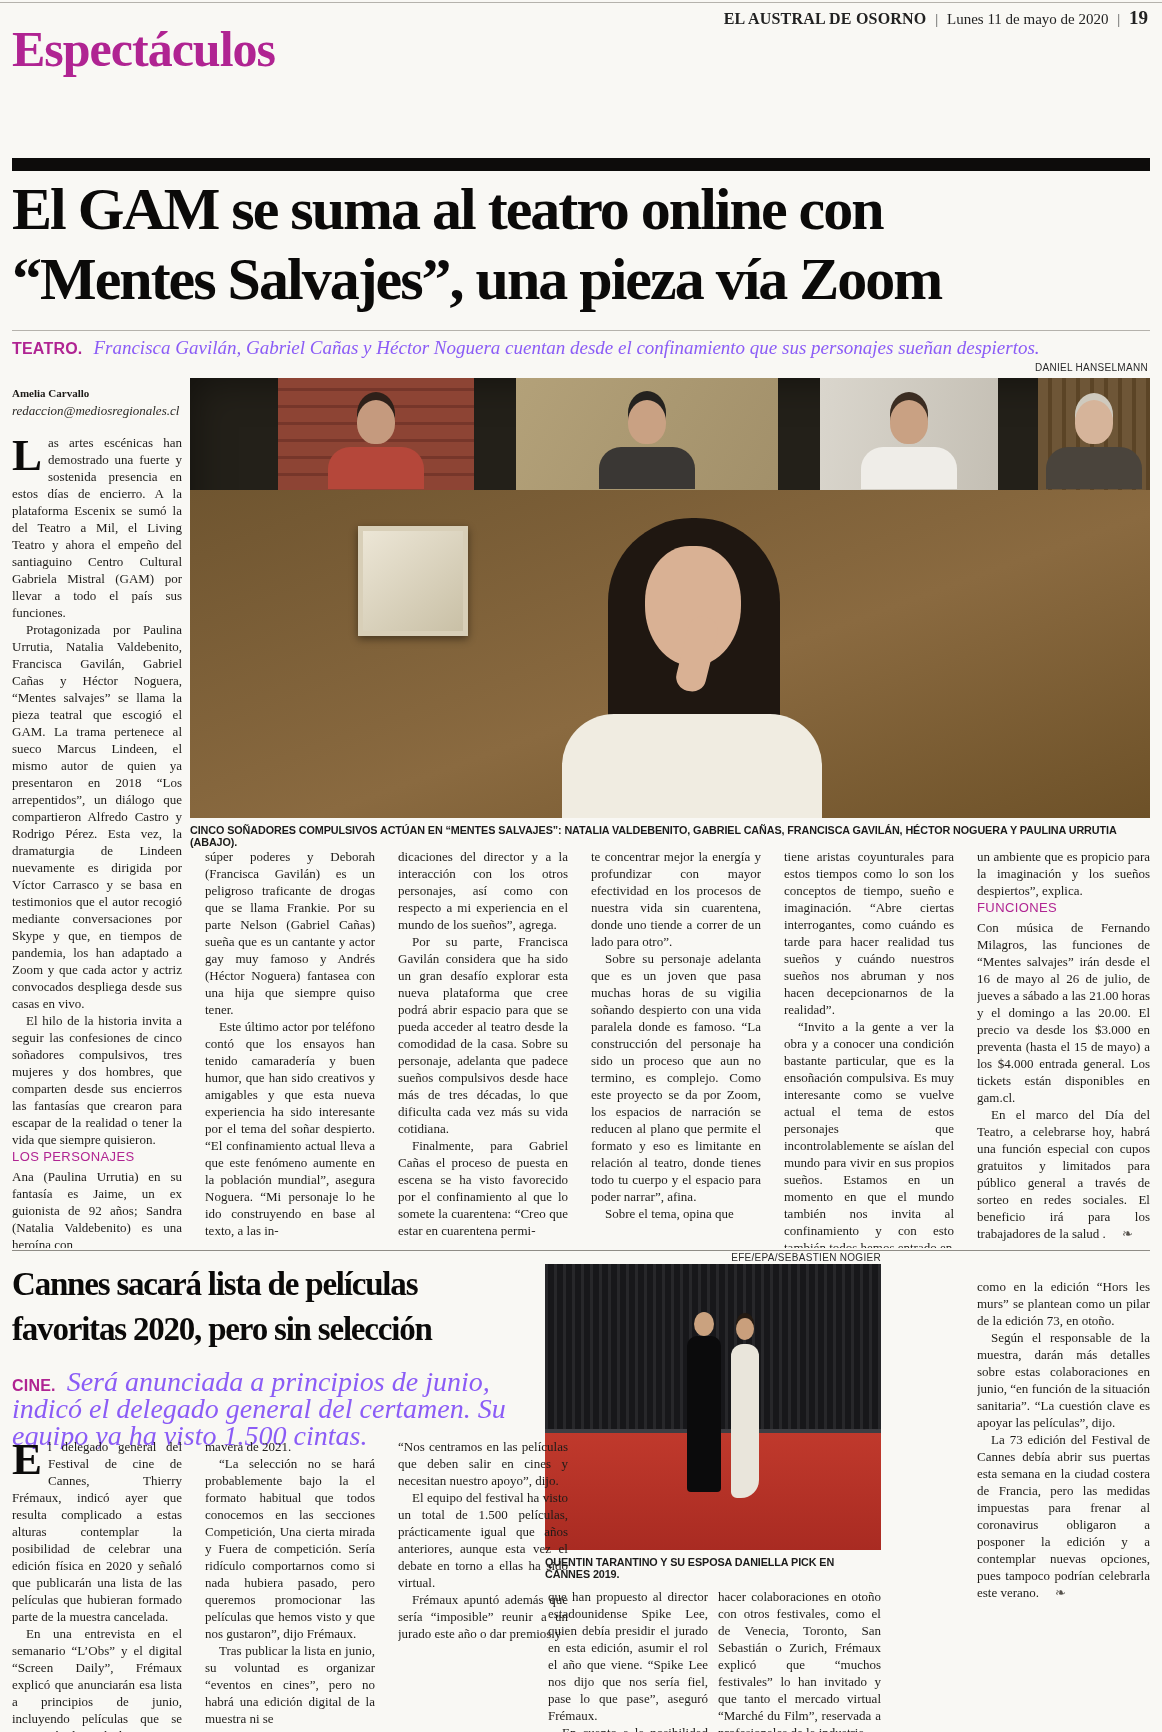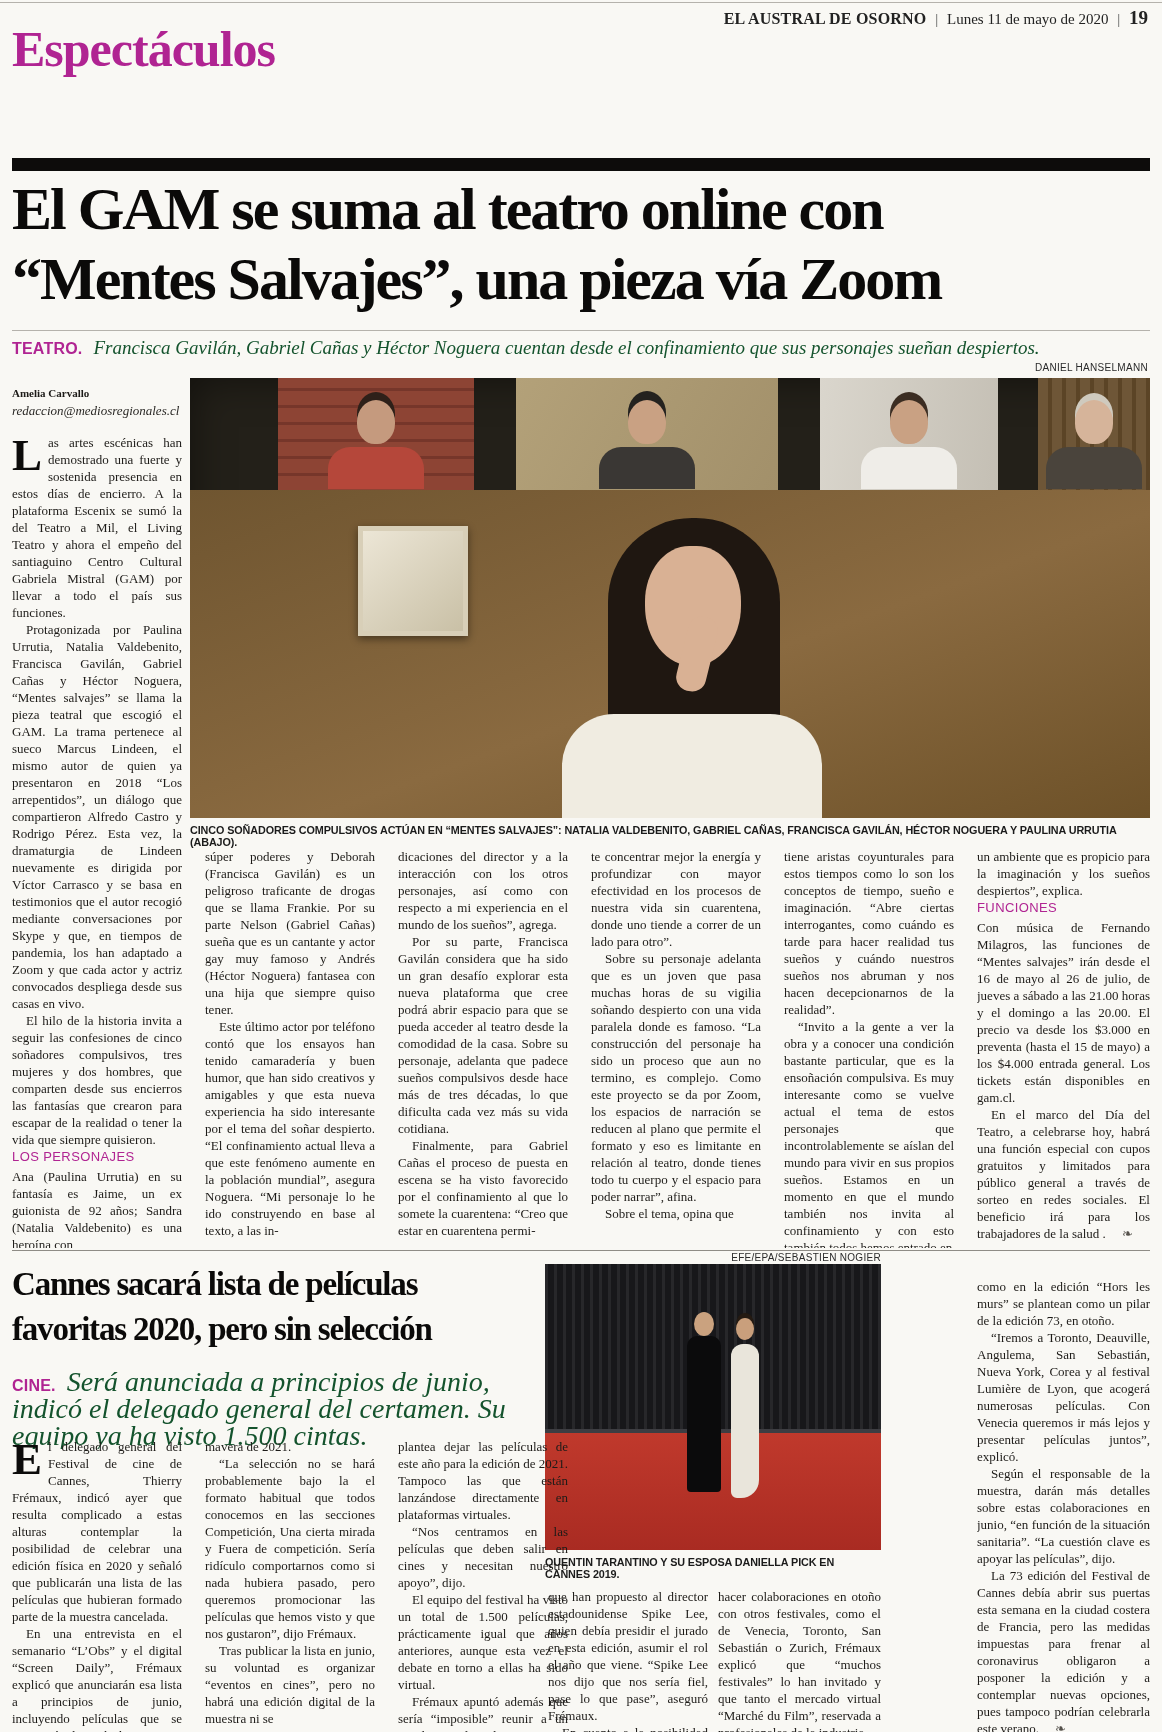--- a/index.html
+++ b/index.html
@@ -27,21 +27,21 @@
   .black-bar { position:absolute; left:12px; top:158px; width:1138px; height:13px; background:#0d0c0b; }
 
   .headline { position:absolute; left:12px; top:174px; width:1140px; margin:0; color:#0b0a09; }
   .hl-line { display:block; font-size:60px; line-height:70px; font-weight:bold; letter-spacing:-2px; }
 
   .deck { position:absolute; left:12px; top:337px; width:1145px; white-space:nowrap; overflow:hidden; }
   .kicker {
     font-family:"Liberation Sans", sans-serif; font-weight:bold; font-size:16px;
     color:var(--accent); margin-right:7px; letter-spacing:0.2px;
   }
-  .deck-text { font-style:italic; font-size:19px; color:#14532d; }
+  .deck-text { font-style:italic; font-size:19px; color:#8b5cf6; }
 
   .photo-credit {
     position:absolute; font-family:"Liberation Sans", sans-serif; font-weight:normal;
     font-size:10px; color:#2a2a2a; letter-spacing:0.3px;
   }
   .credit1 { top:362px; right:14px; }
   .credit2 { top:1252px; left:545px; width:336px; text-align:right; }
 
   .col {
     position:absolute; text-align:justify; font-size:13px; line-height:17px;
@@ -240,32 +240,30 @@
   <div class="col c-a2-1">
     <p class="para"><span class="dropcap">E</span><span>l delegado general del Festival de cine de Cannes, Thierry Frémaux, indicó ayer que resulta complicado a estas alturas contemplar la posibilidad de celebrar una edición física en 2020 y señaló que publicarán una lista de las películas que hubieran formado parte de la muestra cancelada.</span></p>
     <p class="para">En una entrevista en el semanario “L’Obs” y el digital “Screen Daily”, Frémaux explicó que anunciarán esa lista a principios de junio, incluyendo películas que se estrenarán de aquí a la pri-</p>
   </div>
   <div class="col c-a2-2">
     <p class="para">mavera de 2021.</p>
     <p class="para">“La selección no se hará probablemente bajo la el formato habitual que todos conocemos en las secciones Competición, Una cierta mirada y Fuera de competición. Sería ridículo comportarnos como si nada hubiera pasado, pero queremos promocionar las películas que hemos visto y que nos gustaron”, dijo Frémaux.</p>
     <p class="para">Tras publicar la lista en junio, su voluntad es organizar “eventos en cines”, pero no habrá una edición digital de la muestra ni se</p>
   </div>
   <div class="col c-a2-3">
-    <p class="para">plantea dejar las películas de este año para la edición de 2021. Tampoco las que están lanzándose directamente en plataformas virtuales.</p>
     <p class="para">“Nos centramos en las películas que deben salir en cines y necesitan nuestro apoyo”, dijo.</p>
     <p class="para">El equipo del festival ha visto un total de 1.500 películas, prácticamente igual que años anteriores, aunque esta vez el debate en torno a ellas ha sido virtual.</p>
     <p class="para">Frémaux apuntó además que sería “imposible” reunir a un jurado este año o dar premios y</p>
   </div>
   <div class="col c-a2-4">
     <p class="para">que han propuesto al director estadounidense Spike Lee, quien debía presidir el jurado en esta edición, asumir el rol el año que viene. “Spike Lee nos dijo que nos sería fiel, pase lo que pase”, aseguró Frémaux.</p>
     <p class="para">En cuanto a la posibilidad de</p>
   </div>
   <div class="col c-a2-5">
     <p class="para">hacer colaboraciones en otoño con otros festivales, como el de Venecia, Toronto, San Sebastián o Zurich, Frémaux explicó que “muchos festivales” lo han invitado y que tanto el mercado virtual “Marché du Film”, reservada a profesionales de la industria,</p>
   </div>
   <div class="col c-a2-6">
     <p class="para">como en la edición “Hors les murs” se plantean como un pilar de la edición 73, en otoño.</p>
-    <p class="para">“Iremos a Toronto, Deauville, Angulema, San Sebastián, Nueva York, Corea y al festival Lumière de Lyon, que acogerá numerosas películas. Con Venecia queremos ir más lejos y presentar películas juntos”, explicó.</p>
     <p class="para">Según el responsable de la muestra, darán más detalles sobre estas colaboraciones en junio, “en función de la situación sanitaria”. “La cuestión clave es apoyar las películas”, dijo.</p>
     <p class="para"><span>La 73 edición del Festival de Cannes debía abrir sus puertas esta semana en la ciudad costera de Francia, pero las medidas impuestas para frenar al coronavirus obligaron a posponer la edición y a contemplar nuevas opciones, pues tampoco podrían celebrarla este verano.</span><span class="endmark">❧</span></p>
   </div>
 
 </div>
 
 </body></html>

